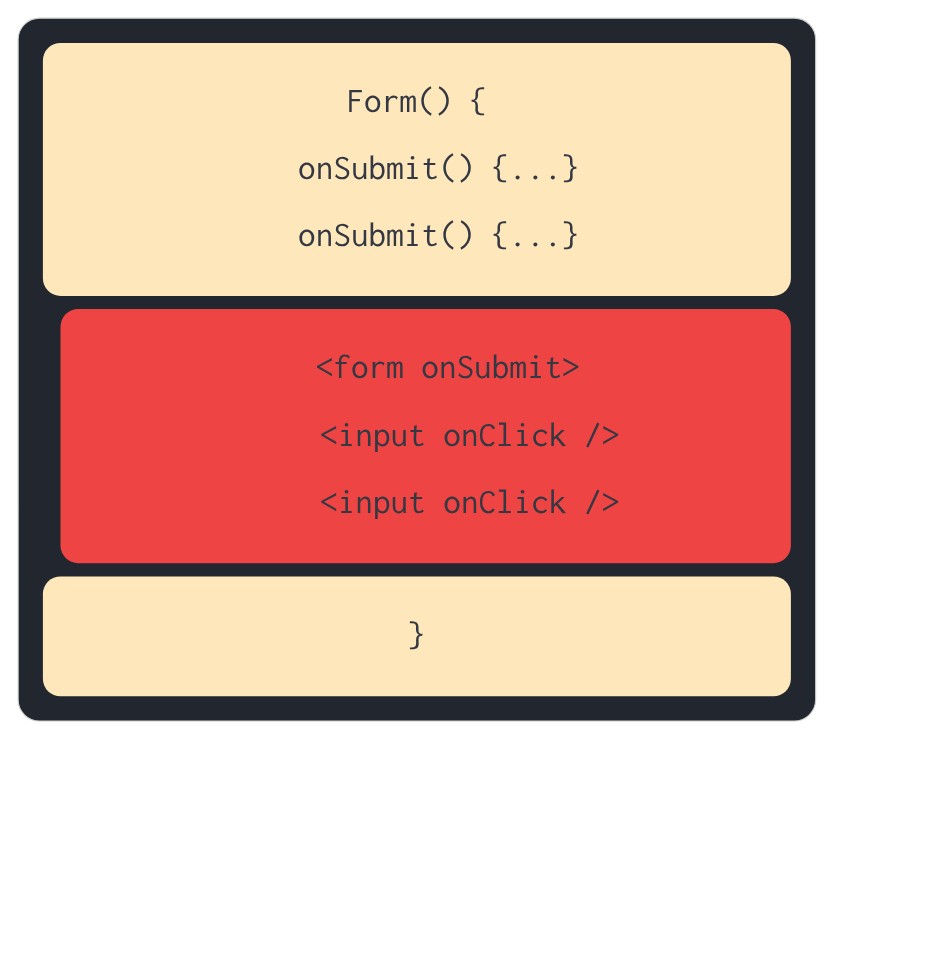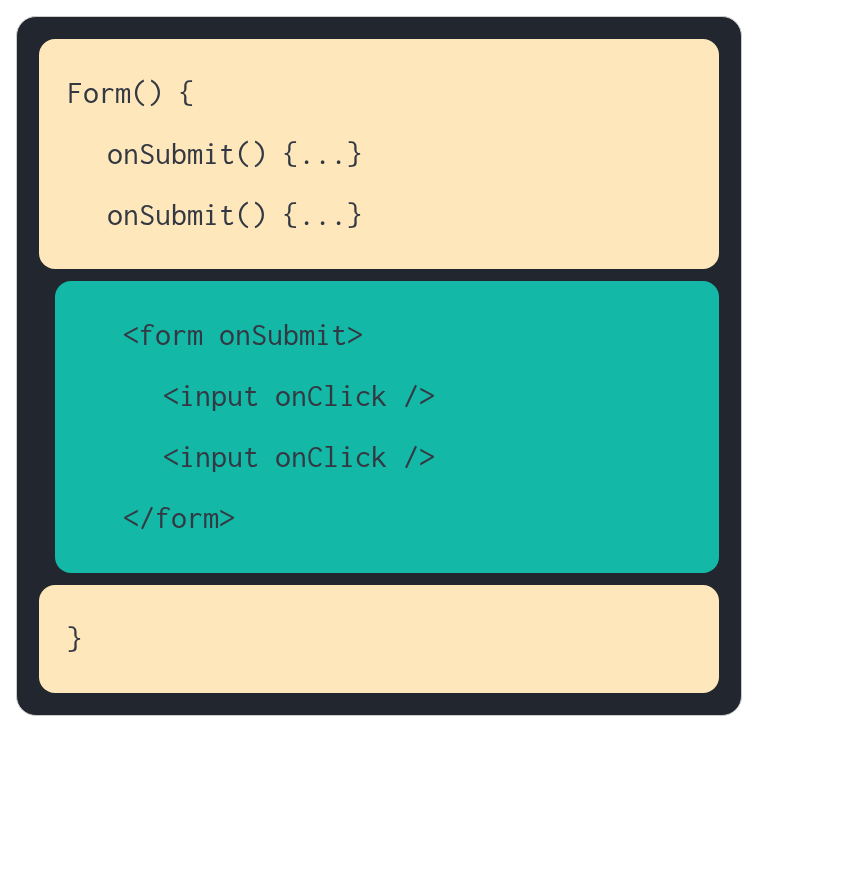--- a/index.html
+++ b/index.html
@@ -26,26 +26,27 @@
       border-radius: 16px;
       padding: 24px 28px;
       font-size: 32px;
       line-height: 1.9;
       color: #333842;
     }
     .block-yellow {
       background: #fde7bb;
     }
     .block-blue {
-      background: #14b8a6;
+      background: #ef4444;
       padding-left: 28px;
       margin-left: 16px;
     }
     .code-line {
       white-space: pre;
+      text-align: center;
     }
     .indent-1 {
       padding-left: 40px;
     }
     .indent-2 {
       padding-left: 80px;
     }
   </style>
 </head>
 <body>
@@ -55,20 +56,19 @@
   <div class="block block-yellow">
     <div class="code-line">Form() {</div>
     <div class="code-line indent-1">onSubmit() {...}</div>
     <div class="code-line indent-1">onSubmit() {...}</div>
   </div>
 
   <div class="block block-blue">
     <div class="code-line indent-1">&lt;form onSubmit&gt;</div>
     <div class="code-line indent-2">&lt;input onClick /&gt;</div>
     <div class="code-line indent-2">&lt;input onClick /&gt;</div>
-    <div class="code-line indent-1">&lt;/form&gt;</div>
   </div>
 
   <div class="block block-yellow">
     <div class="code-line">}</div>
   </div>
 
 </div>
 
 </body></html>

